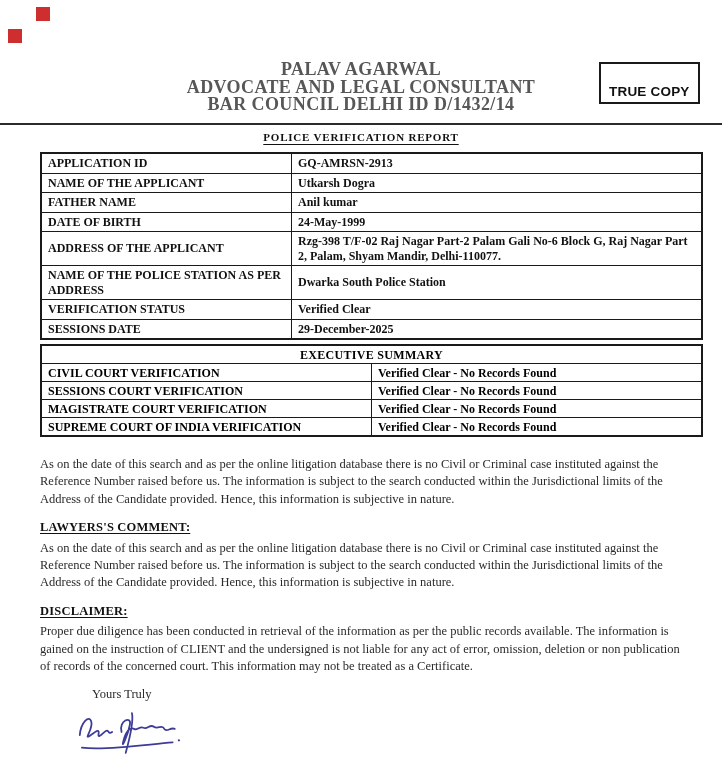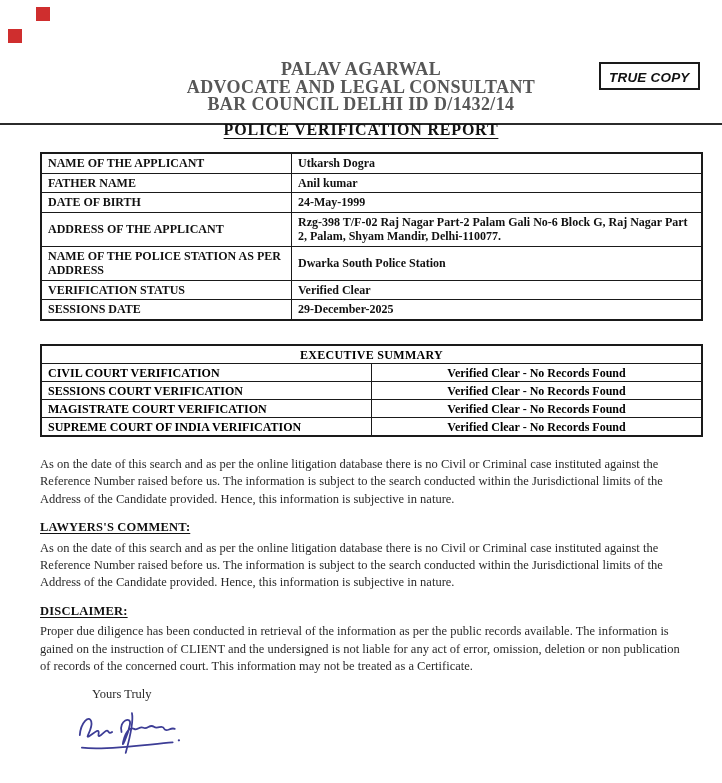--- a/index.html
+++ b/index.html
@@ -8,41 +8,41 @@
     font-family:"Liberation Serif","DejaVu Serif",serif;color:#1b1b1b;
   }
   .red-mark{position:absolute;width:14px;height:14px;background:var(--mark-red,#cf2e2e);}
   .mark-1{left:36px;top:7px;}
   .mark-2{left:8px;top:29px;}
 
   .letterhead{position:absolute;top:61px;left:0;width:100%;text-align:center;
     color:#575757;font-weight:bold;font-size:18px;line-height:17.5px;letter-spacing:.4px;}
 
   .true-copy{position:absolute;top:62px;left:599px;border:2px solid #1a1a1a;
-    padding:6px 8px 3px 8px;font-family:"Liberation Sans","DejaVu Sans",sans-serif;
-    font-weight:bold;font-style:italic;font-size:13.5px;color:#111;background:#fff;letter-spacing:.2px;}
+    padding:20px 8px 3px 8px;font-family:"Liberation Sans","DejaVu Sans",sans-serif;
+    font-weight:bold;font-size:13.5px;color:#111;background:#fff;letter-spacing:.2px;}
 
   .rule{position:absolute;top:123px;left:0;width:722px;border-top:2px solid #2b2b2b;height:0;}
 
-  .doc-title{position:absolute;top:121px;left:0;width:100%;text-align:center;
-    font-weight:bold;font-size:16px;letter-spacing:.8px;color:#111;
+  .doc-title{position:absolute;top:131px;left:0;width:100%;text-align:center;
+    font-weight:bold;font-size:11px;letter-spacing:.8px;color:#111;
     text-decoration:underline;text-underline-offset:3px;}
 
   table{border-collapse:collapse;table-layout:fixed;}
   .applicant-table{position:absolute;top:152px;left:40px;width:663px;
     font-size:12px;font-weight:bold;color:#111;border:2px solid #1a1a1a;}
   .applicant-table td{border:1px solid #1a1a1a;padding:2px 6px;vertical-align:middle;line-height:14.5px;}
   .applicant-table td.lab{width:237px;}
 
   .summary-table{position:absolute;top:344px;left:40px;width:663px;
     font-size:12px;font-weight:bold;color:#000000;border:2px solid #1a1a1a;}
   .summary-table td,.summary-table th{border:1px solid #1a1a1a;padding:1.5px 6px;line-height:14px;}
   .summary-table th{text-align:center;font-size:12px;letter-spacing:.3px;}
   .summary-table td.lab{width:247px;text-align:left;}
-  .summary-table td.val{text-align:center;}
+  .summary-table td.val{text-align:left;}
 
   .content{position:absolute;top:456px;left:40px;width:652px;font-size:12.5px;
     line-height:17.4px;color:#2a2a2a;}
   .sec{margin-bottom:11px;}
   .sec-heading{font-weight:bold;color:#111;text-decoration:underline;
     text-underline-offset:2px;margin-bottom:3px;letter-spacing:.2px;font-size:12.5px;}
   .closing{margin-top:11px;padding-left:52px;}
   .signature{margin-top:4px;margin-left:18px;color:var(--ink,#3d3d96);}
 </style>
 </head>
@@ -60,20 +60,24 @@
   </div>
 
   <div class="true-copy">TRUE COPY</div>
 
   <div class="rule"></div>
 
   <div class="doc-title">POLICE VERIFICATION REPORT</div>
 
   <table class="applicant-table">
     <tbody>
+      <tr>
+        <td class="lab">APPLICATION ID</td>
+        <td>GQ-AMRSN-2913</td>
+      </tr>
       <tr>
         <td class="lab">NAME OF THE APPLICANT</td>
         <td>Utkarsh Dogra</td>
       </tr>
       <tr>
         <td class="lab">FATHER NAME</td>
         <td>Anil kumar</td>
       </tr>
       <tr>
         <td class="lab">DATE OF BIRTH</td>

